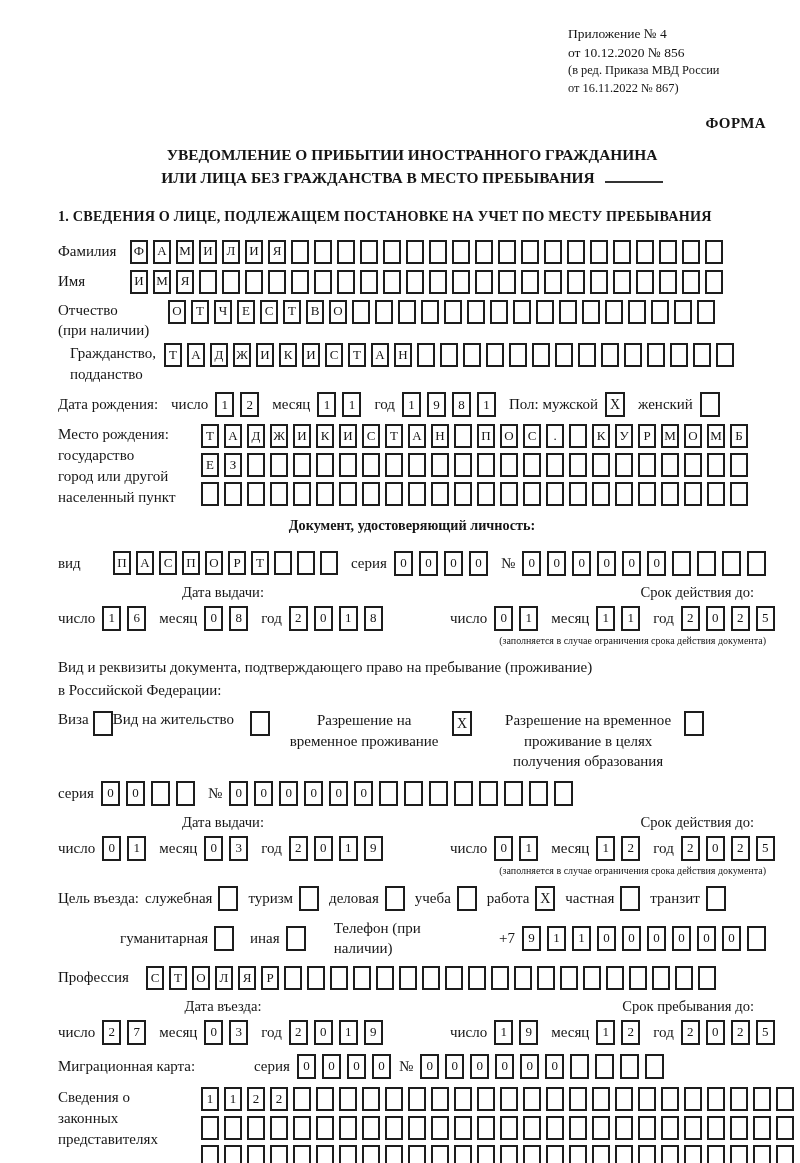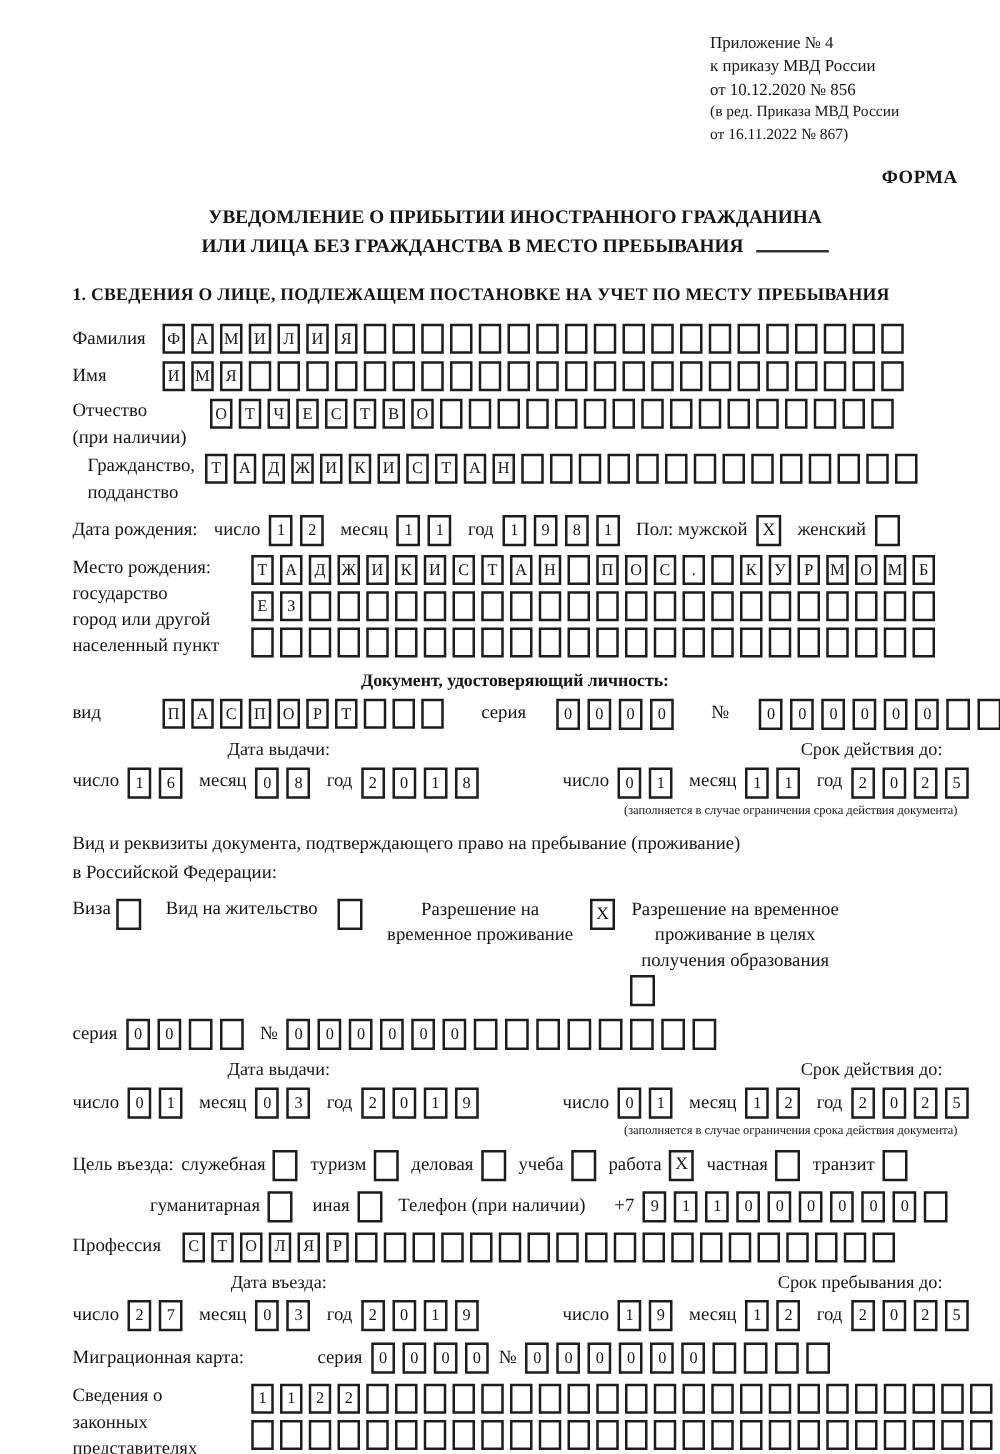--- a/index.html
+++ b/index.html
@@ -46,21 +46,20 @@
   .plbl{margin:0 6px 0 10px;}
   .intro{margin-top:9px;line-height:1.55;}
 </style>
 </head>
 <body>
 
 <div class="page">
 
   <div class="annex">
     <div>Приложение № 4</div>
-    <div>к приказу МВД России</div>
     <div>от 10.12.2020 № 856</div>
     <div class="ed">(в ред. Приказа МВД России</div>
     <div class="ed">от 16.11.2022 № 867)</div>
   </div>
 
   <div class="forma">ФОРМА</div>
 
   <div class="title">
     <div>УВЕДОМЛЕНИЕ О ПРИБЫТИИ ИНОСТРАННОГО ГРАЖДАНИНА</div>
     <div><span>ИЛИ ЛИЦА БЕЗ ГРАЖДАНСТВА В МЕСТО ПРЕБЫВАНИЯ</span><span class="underline"></span></div>
@@ -308,21 +307,21 @@
           <span class="cell"></span>
           <span class="cell"></span>
           <span class="cell"></span>
           <span class="cell"></span>
         </span>
     </span>
   </div>
 
   <div class="sectitle">Документ, удостоверяющий личность:</div>
 
-  <div class="row" style="margin-top:4px;gap:17px;">
+  <div class="row" style="margin-top:16px;">
     <span class="lbl" style="width:55px;">вид</span>
     <span class="cells">
         <span class="cell">П</span>
         <span class="cell">А</span>
         <span class="cell">С</span>
         <span class="cell">П</span>
         <span class="cell">О</span>
         <span class="cell">Р</span>
         <span class="cell">Т</span>
         <span class="cell"></span>
@@ -402,29 +401,29 @@
   <div class="intro">
     <div>Вид и реквизиты документа, подтверждающего право на пребывание (проживание)</div>
     <div>в Российской Федерации:</div>
   </div>
 
   <div class="opts">
     <span class="opt">
       <span class="optlbl" style="margin-right:4px;">Виза</span>
       <span class="checkbox"></span>
     </span>
-    <span class="opt" style="margin-left:20px;">
+    <span class="opt" style="">
       <span class="optlbl" style="margin-right:16px;">Вид на жительство</span>
       <span class="checkbox"></span>
     </span>
     <span class="opt" style="margin-left:18px;">
       <span class="optlbl c" style="width:152px;margin-right:12px;">Разрешение на временное проживание</span>
       <span class="checkbox">X</span>
     </span>
-    <span class="opt" style="margin-left:12px;flex-direction:column;">
+    <span class="opt" style="margin-left:32px;">
       <span class="optlbl c" style="width:168px;margin-right:12px;">Разрешение на временное проживание в целях получения образования</span>
       <span class="checkbox"></span>
     </span>
   </div>
 
   <div class="row" style="margin-top:10px;">
     <span class="w">серия</span>
     <span class="cells dcells">
         <span class="cell">0</span>
         <span class="cell">0</span>
@@ -514,21 +513,21 @@
     <span class="checkbox"></span>
     <span class="plbl">транзит</span>
     <span class="checkbox"></span>
   </div>
 
   <div class="row" style="margin-left:62px;margin-top:8px;">
     <span class="plbl" style="margin-left:0;">гуманитарная</span>
     <span class="checkbox"></span>
     <span class="plbl" style="margin-left:16px;">иная</span>
     <span class="checkbox"></span>
-    <span class="w" style="margin-left:13px;">Телефон (при наличии)</span>
+    <span class="w" style="margin-left:28px;">Телефон (при наличии)</span>
     <span class="w" style="margin-left:16px;">+7</span>
     <span class="cells dcells">
         <span class="cell">9</span>
         <span class="cell">1</span>
         <span class="cell">1</span>
         <span class="cell">0</span>
         <span class="cell">0</span>
         <span class="cell">0</span>
         <span class="cell">0</span>
         <span class="cell">0</span>

